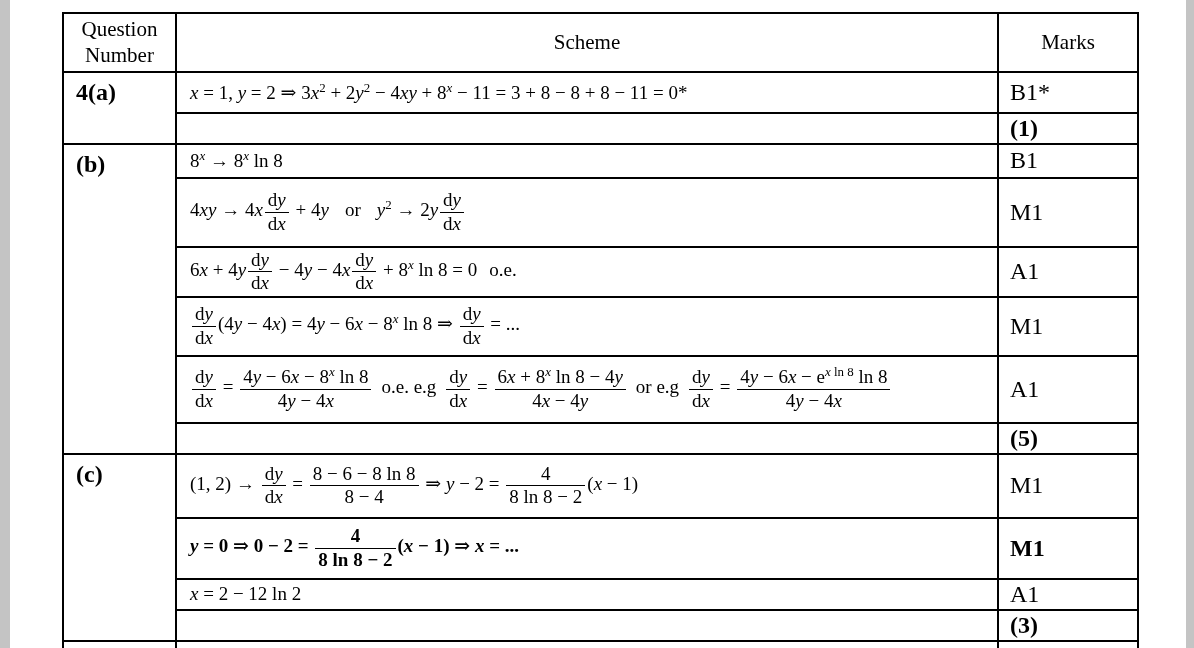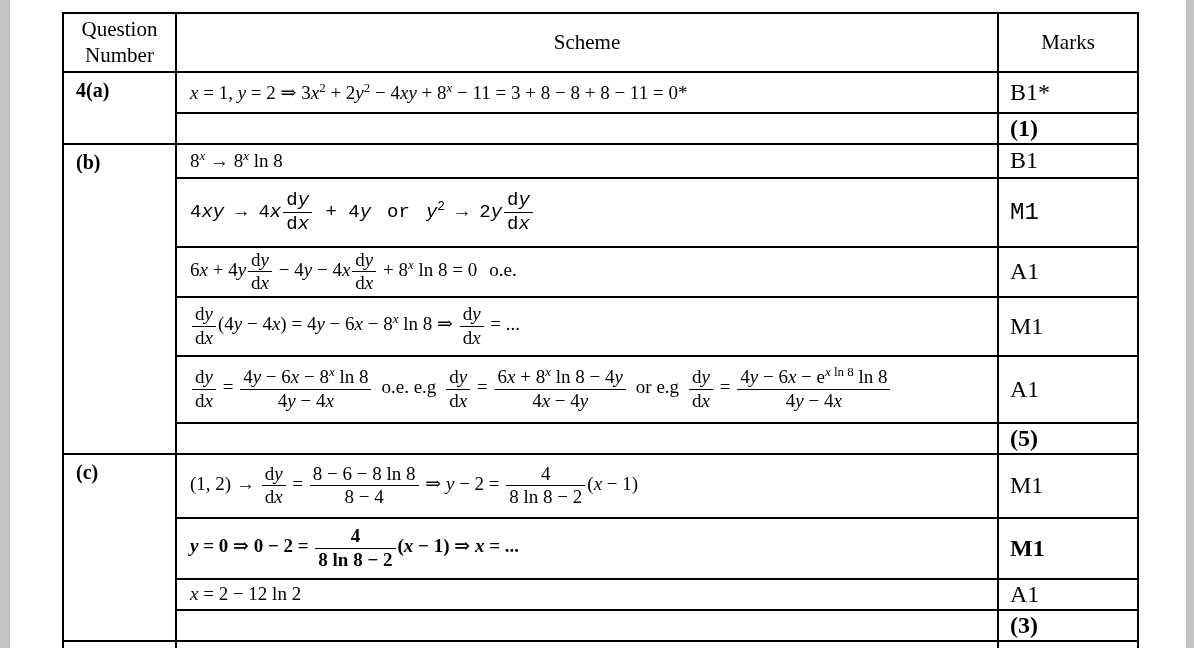--- a/index.html
+++ b/index.html
@@ -15,21 +15,21 @@
 
   table.ms{
     position:absolute;left:62px;top:12px;width:1075px;
     border-collapse:collapse;table-layout:fixed;
   }
   col.c-q{width:113px}
   col.c-s{width:822px}
   col.c-m{width:140px}
   td,th{border:2px solid #000;box-sizing:border-box}
   th{font-weight:normal;font-size:21px;text-align:center;vertical-align:middle;line-height:1.25;padding:2px 6px}
-  .qcell{font-weight:bold;font-size:20px;vertical-align:top;text-align:left;padding:6px 2px 0 12px}
+  .qcell{font-weight:bold;font-size:24px;vertical-align:top;text-align:left;padding:6px 2px 0 12px}
   .scell{font-size:19px;vertical-align:middle;text-align:left;padding:2px 4px 2px 13px;white-space:nowrap;overflow:hidden}
   .mcell{font-size:24px;vertical-align:middle;text-align:left;padding:1px 4px 1px 11px}
   .mcell.bold{font-weight:bold}
 
   
   .it{font-style:italic}
   .rm{font-style:normal}
   sup{font-size:0.68em;line-height:0}
   .frac{display:inline-block;vertical-align:middle;text-align:center;line-height:1.08;margin:0 2px}
   .frac>.num{display:block;border-bottom:1.5px solid #000;padding:0 3px 1px}
@@ -63,21 +63,21 @@
       </tr>
       <tr style="height: 22px;">
         <td class="scell"></td>
         <td class="mcell bold">(1)</td>
       </tr>
       <tr style="height: 34px;">
         <td class="qcell" rowspan="6">(b)</td>
         <td class="scell"><span class="rm">8</span><sup><span class="it">x</span></sup><span class="rm"> → 8</span><sup><span class="it">x</span></sup><span class="rm"> ln 8</span></td>
         <td class="mcell">B1</td>
       </tr>
-      <tr style="height: 69px; font-family: Liberation Mono, monospace;">
+      <tr style="height: 69px;">
         <td class="scell"><span class="rm">4</span><span class="it">xy</span><span class="rm"> → 4</span><span class="it">x</span><span class="frac"><span class="num"><span class="rm">d</span><span class="it">y</span></span><span class="den"><span class="rm">d</span><span class="it">x</span></span></span><span class="rm"> + 4</span><span class="it">y</span><span class="sp" style="width: 16px;"></span><span class="rm">or</span><span class="sp" style="width: 16px;"></span><span class="it">y</span><sup><span class="rm">2</span></sup><span class="rm"> → 2</span><span class="it">y</span><span class="frac"><span class="num"><span class="rm">d</span><span class="it">y</span></span><span class="den"><span class="rm">d</span><span class="it">x</span></span></span></td>
         <td class="mcell">M1</td>
       </tr>
       <tr style="height: 46px;">
         <td class="scell"><span class="rm">6</span><span class="it">x</span><span class="rm"> + 4</span><span class="it">y</span><span class="frac"><span class="num"><span class="rm">d</span><span class="it">y</span></span><span class="den"><span class="rm">d</span><span class="it">x</span></span></span><span class="rm"> − 4</span><span class="it">y</span><span class="rm"> − 4</span><span class="it">x</span><span class="frac"><span class="num"><span class="rm">d</span><span class="it">y</span></span><span class="den"><span class="rm">d</span><span class="it">x</span></span></span><span class="rm"> + 8</span><sup><span class="it">x</span></sup><span class="rm"> ln 8 = 0</span><span class="sp" style="width: 12px;"></span><span class="rm">o.e.</span></td>
         <td class="mcell">A1</td>
       </tr>
       <tr style="height: 59px;">
         <td class="scell"><span class="frac"><span class="num"><span class="rm">d</span><span class="it">y</span></span><span class="den"><span class="rm">d</span><span class="it">x</span></span></span><span class="rm">(4</span><span class="it">y</span><span class="rm"> − 4</span><span class="it">x</span><span class="rm">) = 4</span><span class="it">y</span><span class="rm"> − 6</span><span class="it">x</span><span class="rm"> − 8</span><sup><span class="it">x</span></sup><span class="rm"> ln 8 ⇒ </span><span class="frac"><span class="num"><span class="rm">d</span><span class="it">y</span></span><span class="den"><span class="rm">d</span><span class="it">x</span></span></span><span class="rm"> = ...</span></td>
         <td class="mcell">M1</td>

